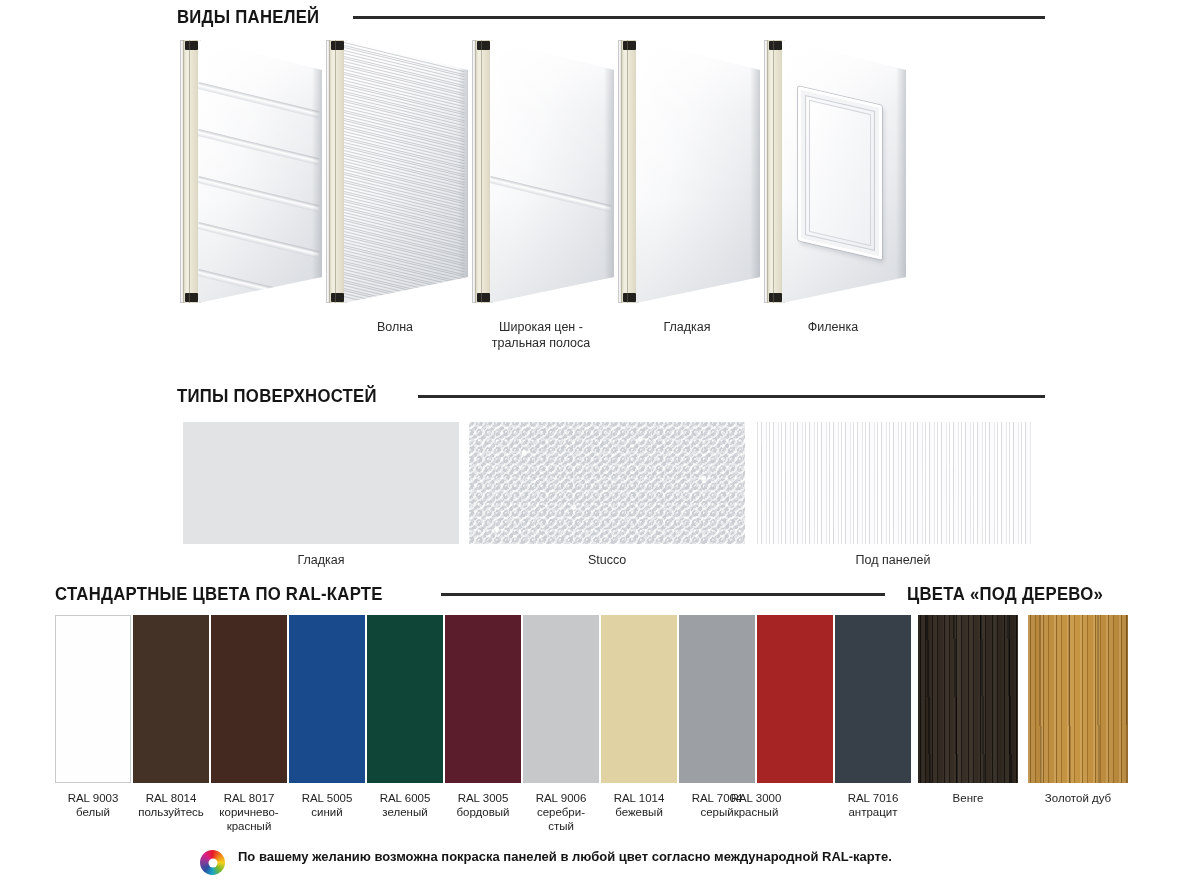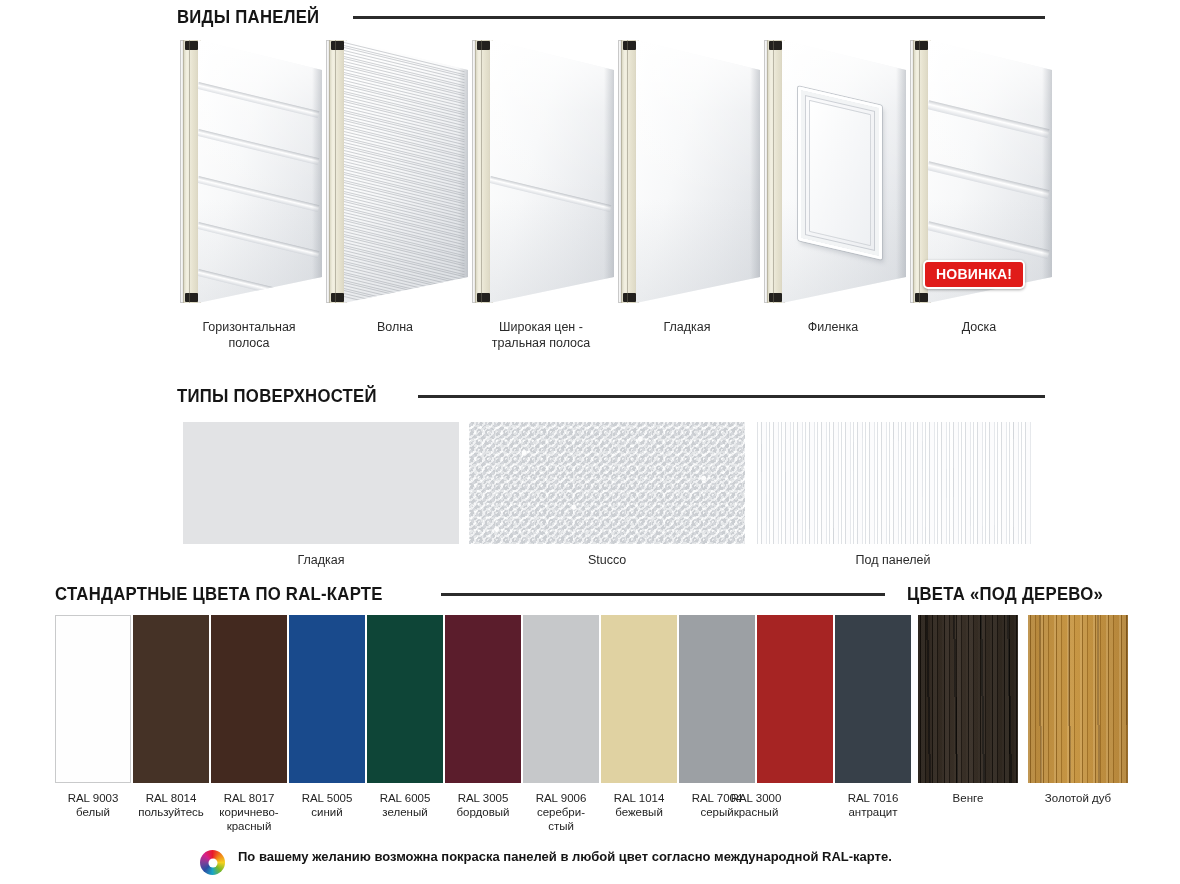--- a/index.html
+++ b/index.html
@@ -252,21 +252,20 @@
         <div class="face">
           <div class="sheen"></div>
           <div class="groove" style="top: 48.125px; transform: rotate(13.6deg);"></div>
           <div class="groove" style="top: 94.875px; transform: rotate(13.6deg);"></div>
           <div class="groove" style="top: 141.625px; transform: rotate(13.6deg);"></div>
           <div class="groove" style="top: 188.375px; transform: rotate(13.6deg);"></div>
           <div class="groove" style="top: 235.125px; transform: rotate(13.6deg);"></div>
           <div class="rightband"></div>
         </div>
       </div>
-      <div class="panel-cap">Горизонтальная<br>полоса</div>
     </div>
     <div class="panel-card" style="left: 292px;">
       <div class="panel-stage">
         <div class="edge-skin"></div>
         <div class="edge"></div>
         <div class="edge-seam"></div>
         <div class="face">
           <div class="sheen"></div>
           <div class="groove" style="top: 141.625px; transform: rotate(13.6deg);"></div>
           <div class="rightband"></div>
@@ -403,36 +402,20 @@
         <div class="face">
           <div class="sheen"></div>
           <div class="filenka-frame">
             <div class="inner"></div>
           </div>
           <div class="rightband"></div>
         </div>
       </div>
       <div class="panel-cap">Филенка</div>
     </div>
-    <div class="panel-card" style="left: 730px;">
-      <div class="panel-stage">
-        <div class="edge-skin"></div>
-        <div class="edge"></div>
-        <div class="edge-seam"></div>
-        <div class="face">
-          <div class="sheen"></div>
-          <div class="groove" style="top: 66px; transform: rotate(13.6deg); height: 9px;"></div>
-          <div class="groove" style="top: 126.5px; transform: rotate(13.6deg); height: 9px;"></div>
-          <div class="groove" style="top: 187px; transform: rotate(13.6deg); height: 9px;"></div>
-          <div class="rightband"></div>
-        </div>
-        <div class="badge-new">НОВИНКА!</div>
-      </div>
-      <div class="panel-cap">Доска</div>
-    </div>
   </div>
 
 <div class="sec-head" style="left:177px;top:385px;width:868px;">
   <span class="htxt">ТИПЫ ПОВЕРХНОСТЕЙ</span>
   <span class="hrule"></span>
 </div>
 
 <div id="surfaces-row">
     <div class="surf surf-smooth" style="left: 0px;"></div>
     <div class="surf-cap" style="left: 0px;">Гладкая</div>

